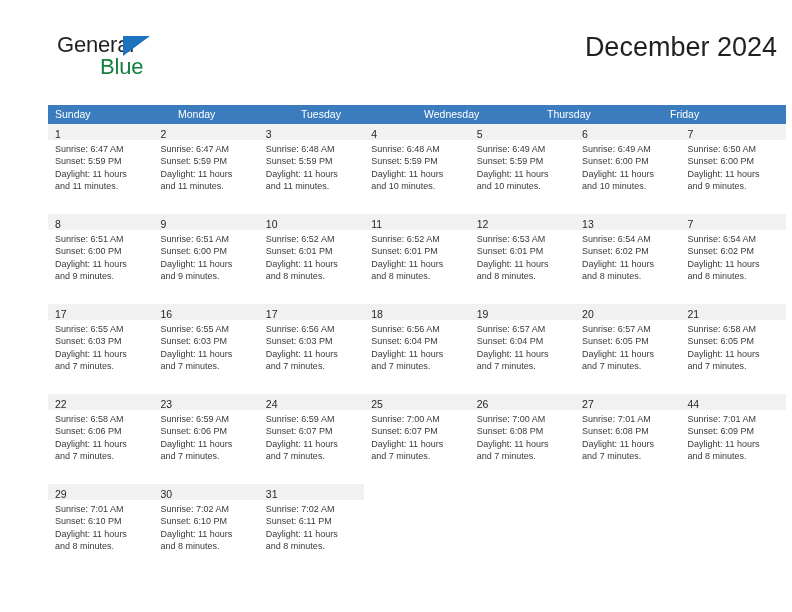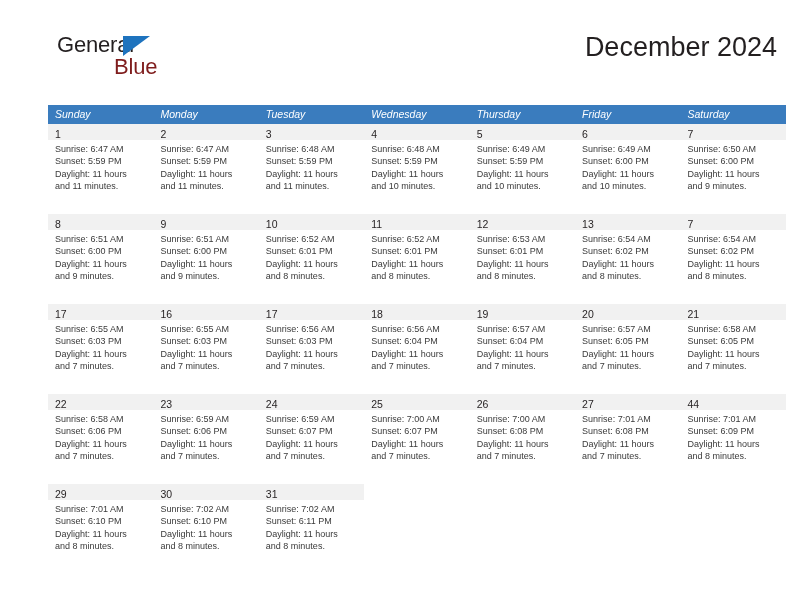--- a/index.html
+++ b/index.html
@@ -53,24 +53,24 @@
     position: absolute;
     left: 66px;
     top: 3px;
     width: 0;
     height: 0;
     border-left: 27px solid #1e73be;
     border-bottom: 20px solid transparent;
   }
   .logo-blue {
     position: absolute;
-    left: 57px;
+    left: 43px;
     top: 22px;
     font-size: 22px;
-    color: #7f1d1d;
+    color: #15803d;
     line-height: 24px;
     letter-spacing: -0.2px;
     text-align: right;
   }
 
   .title-block {
     position: absolute;
     right: 36px;
     top: 31px;
     text-align: center;
@@ -104,21 +104,20 @@
     height: 19px;
   }
   .dow-cell {
     flex: 1 1 0;
     color: #ffffff;
     font-size: 10.5px;
     line-height: 19px;
     padding-left: 7px;
     box-sizing: border-box;
     white-space: nowrap;
-    font-style: italic;
   }
 
   .week-row {
     display: flex;
     height: 90px;
     background: #ffffff;
   }
   .day-cell {
     flex: 1 1 0;
     box-sizing: border-box;
@@ -176,21 +175,20 @@
   </div>
 
   <div class="calendar">
     <div class="dow-row" id="dow-row">
         <div class="dow-cell">Sunday</div>
         <div class="dow-cell">Monday</div>
         <div class="dow-cell">Tuesday</div>
         <div class="dow-cell">Wednesday</div>
         <div class="dow-cell">Thursday</div>
         <div class="dow-cell">Friday</div>
-        <div class="dow-cell">Saturday</div>
       </div>
     <div id="weeks-container">
         <div class="week-row">
           <div class="day-cell filled">
             <div class="daynum-band"><span class="daynum">1</span></div>
             <div class="day-info">
               <div>Sunrise: 6:47 AM</div>
               <div>Sunset: 5:59 PM</div>
               <div>Daylight: 11 hours</div>
               <div>and 11 minutes.</div>

